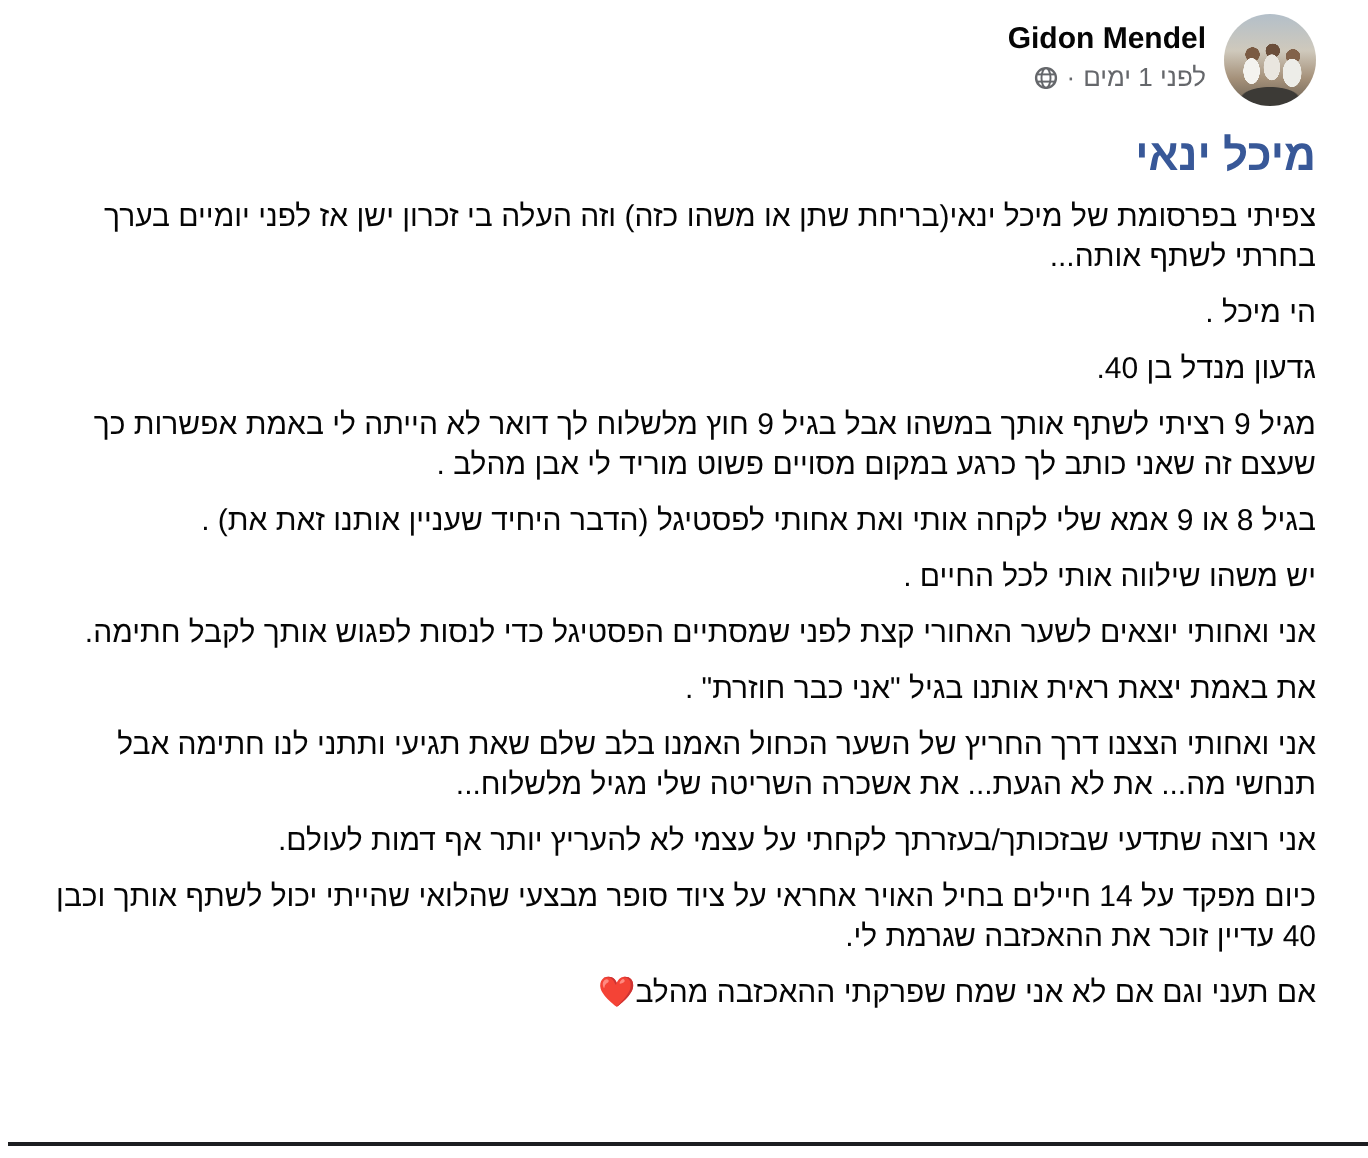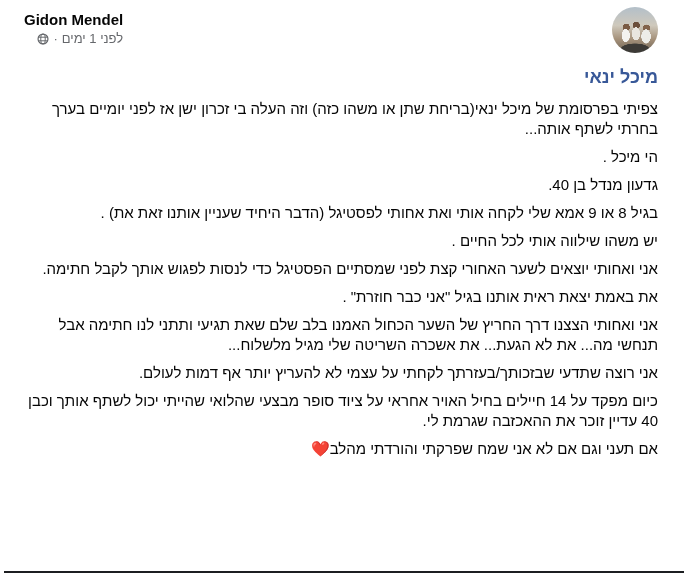--- a/index.html
+++ b/index.html
@@ -12,21 +12,20 @@
     overflow: hidden;
   }
   .page { width: 684px; height: 579px; position: relative; direction: rtl; }
 
   
   .post-header {
     display: flex;
     align-items: flex-start;
     gap: 9px;
     padding: 7px 26px 0 24px;
-    justify-content: space-between;
   }
   .avatar {
     width: 46px; height: 46px;
     border-radius: 50%;
     flex: 0 0 auto;
     cursor: pointer;
     background:
       radial-gradient(ellipse 7px 11px at 30% 62%, #f4f3ef 58%, rgba(0,0,0,0) 60%),
       radial-gradient(ellipse 7px 11px at 52% 58%, #e9e6df 58%, rgba(0,0,0,0) 60%),
       radial-gradient(ellipse 8px 12px at 74% 64%, #ededE8 58%, rgba(0,0,0,0) 60%),
@@ -55,21 +54,21 @@
     font-size: 13px;
     color: #65676b;
     line-height: 16px;
   }
   .meta-dot { color: #65676b; }
   .globe { width: 12px; height: 12px; display: inline-block; }
   .globe svg { display: block; }
 
   
   .post-title {
-    font-size: 18px;
+    font-size: 22px;
     font-weight: bold;
     color: #385898;
     margin: 13px 26px 10px 24px;
     line-height: 23px;
     cursor: pointer;
     display: inline-block;
   }
   .post-body { padding: 0 26px 0 18px; }
   .post-body p {
     font-size: 15px;
@@ -112,26 +111,27 @@
   </div>
 
   <div>
     <span class="post-title">מיכל ינאי</span>
   </div>
 
   <div class="post-body">
     <p>צפיתי בפרסומת של מיכל ינאי(בריחת שתן או משהו כזה) וזה העלה בי זכרון ישן אז לפני יומיים בערך בחרתי לשתף אותה...</p>
     <p>הי מיכל .</p>
     <p>גדעון מנדל בן 40.</p>
+    <p>מגיל 9 רציתי לשתף אותך במשהו אבל בגיל 9 חוץ מלשלוח לך דואר לא הייתה לי באמת אפשרות כך שעצם זה שאני כותב לך כרגע במקום מסויים פשוט מוריד לי אבן מהלב .</p>
     <p>בגיל 8 או 9 אמא שלי לקחה אותי ואת אחותי לפסטיגל (הדבר היחיד שעניין אותנו זאת את) .</p>
     <p>יש משהו שילווה אותי לכל החיים .</p>
     <p>אני ואחותי יוצאים לשער האחורי קצת לפני שמסתיים הפסטיגל כדי לנסות לפגוש אותך לקבל חתימה.</p>
     <p>את באמת יצאת ראית אותנו בגיל "אני כבר חוזרת" .</p>
     <p>אני ואחותי הצצנו דרך החריץ של השער הכחול האמנו בלב שלם שאת תגיעי ותתני לנו חתימה אבל תנחשי מה... את לא הגעת... את אשכרה השריטה שלי מגיל מלשלוח...</p>
     <p>אני רוצה שתדעי שבזכותך/בעזרתך לקחתי על עצמי לא להעריץ יותר אף דמות לעולם.</p>
     <p>כיום מפקד על 14 חיילים בחיל האויר אחראי על ציוד סופר מבצעי שהלואי שהייתי יכול לשתף אותך וכבן 40 עדיין זוכר את ההאכזבה שגרמת לי.</p>
     <p>
-      <span>אם תעני וגם אם לא אני שמח שפרקתי והורדתי מהלב</span><span class="heart">❤️</span>
+      <span>אם תעני וגם אם לא אני שמח שפרקתי ההאכזבה מהלב</span><span class="heart">❤️</span>
     </p>
   </div>
 
   <div class="bottom-divider"></div>
 </div>
 
 </body></html>

